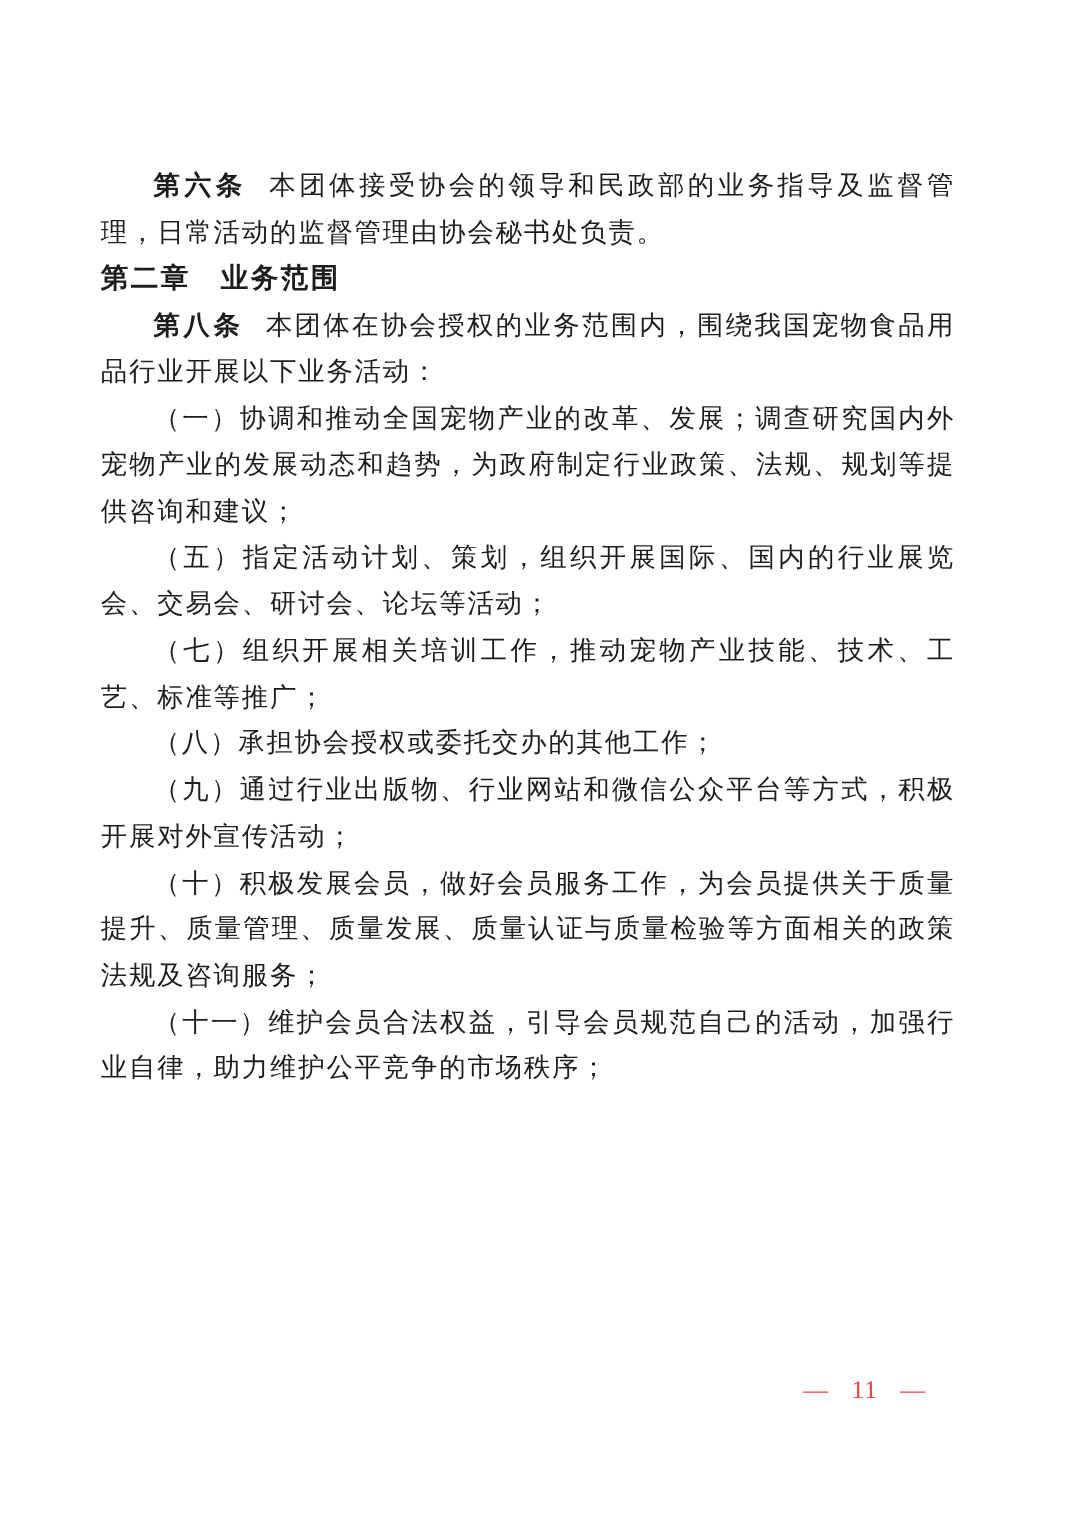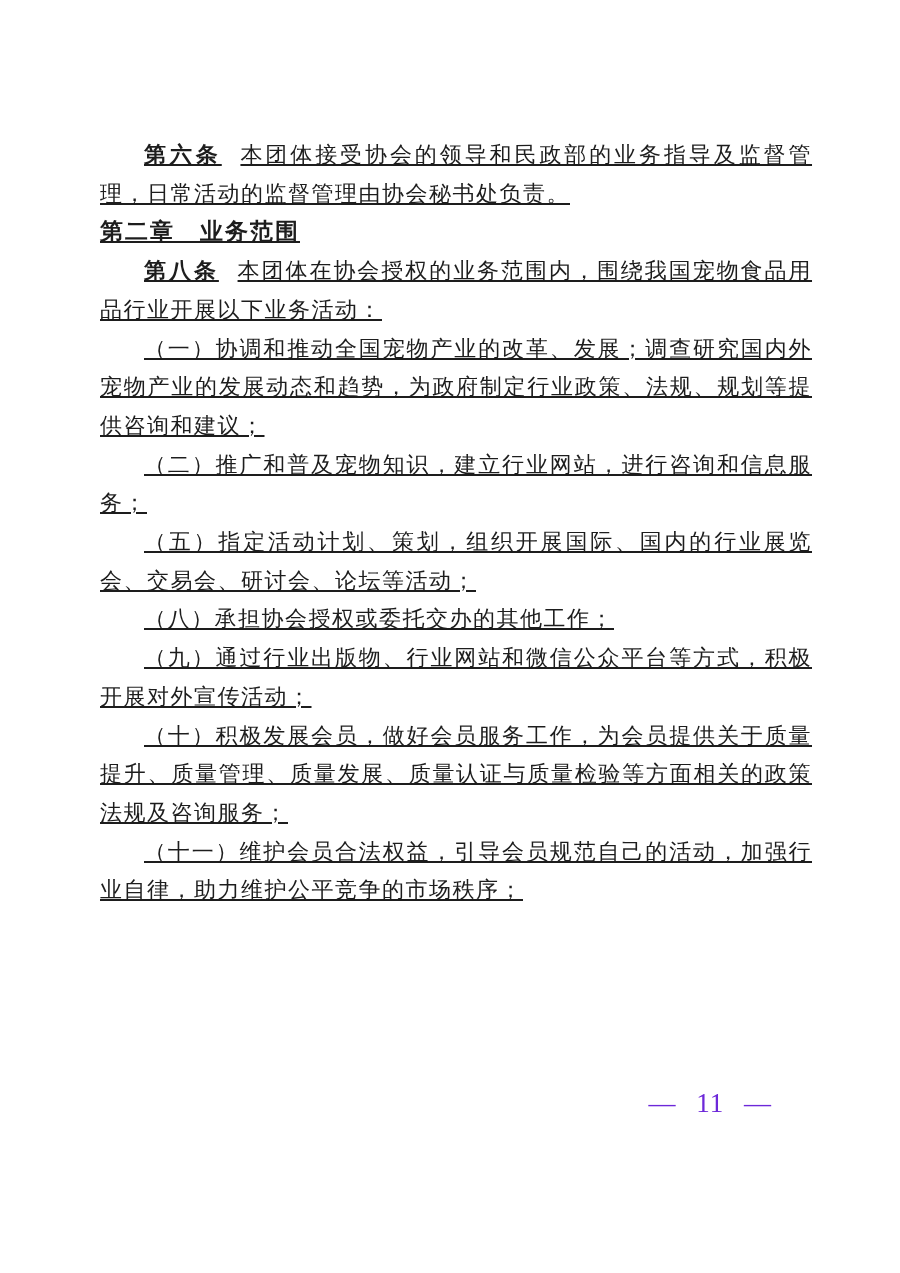--- a/index.html
+++ b/index.html
@@ -15,24 +15,23 @@
   }
   .page {
     position: relative;
     width: 900px;
     height: 1273px;
     background: #ffffff;
     overflow: hidden;
   }
   .content {
     position: absolute;
-    left: 100px;
+    left: 84px;
     top: 136px;
     width: 712px;
-    text-decoration: underline;
   }
   p.para {
     margin: 0;
     font-size: 22px;
     line-height: 38.7px;
     letter-spacing: 1.5px;
     text-align: justify;
     text-indent: 2em;
   }
   p.chapter {
@@ -44,45 +43,45 @@
     text-align: left;
     text-indent: 0;
   }
   .label {
     font-weight: bold;
     margin-right: 0.85em;
     letter-spacing: 2.5px;
   }
   .footer {
     position: absolute;
-    top: 1088px;
+    top: 1146px;
     right: 128px;
-    font-size: 27px;
+    font-size: 21px;
     letter-spacing: 1px;
     word-spacing: 12px;
-    color: #6d28d9;
+    color: #ef4444;
     white-space: nowrap;
   }
 </style>
 </head>
 <body>
 
 <div class="page">
   <main class="content">
 
     <p class="para"><span class="label">第六条</span><span>本团体接受协会的领导和民政部的业务指导及监督管理，日常活动的监督管理由协会秘书处负责。</span></p>
 
 
     <p class="chapter">第二章　业务范围</p>
 
     <p class="para"><span class="label">第八条</span><span>本团体在协会授权的业务范围内，围绕我国宠物食品用品行业开展以下业务活动：</span></p>
 
     <p class="para">（一）协调和推动全国宠物产业的改革、发展；调查研究国内外宠物产业的发展动态和趋势，为政府制定行业政策、法规、规划等提供咨询和建议；</p>
-    <p class="para">（二）推广和普及宠物知识，建立行业网站，进行咨询和信息服务；</p>
     <p class="para">（五）指定活动计划、策划，组织开展国际、国内的行业展览会、交易会、研讨会、论坛等活动；</p>
+    <p class="para">（七）组织开展相关培训工作，推动宠物产业技能、技术、工艺、标准等推广；</p>
     <p class="para">（八）承担协会授权或委托交办的其他工作；</p>
     <p class="para">（九）通过行业出版物、行业网站和微信公众平台等方式，积极开展对外宣传活动；</p>
     <p class="para">（十）积极发展会员，做好会员服务工作，为会员提供关于质量提升、质量管理、质量发展、质量认证与质量检验等方面相关的政策法规及咨询服务；</p>
     <p class="para">（十一）维护会员合法权益，引导会员规范自己的活动，加强行业自律，助力维护公平竞争的市场秩序；</p>
 
   </main>
 
   <div class="footer">— 11 —</div>
 </div>
 

